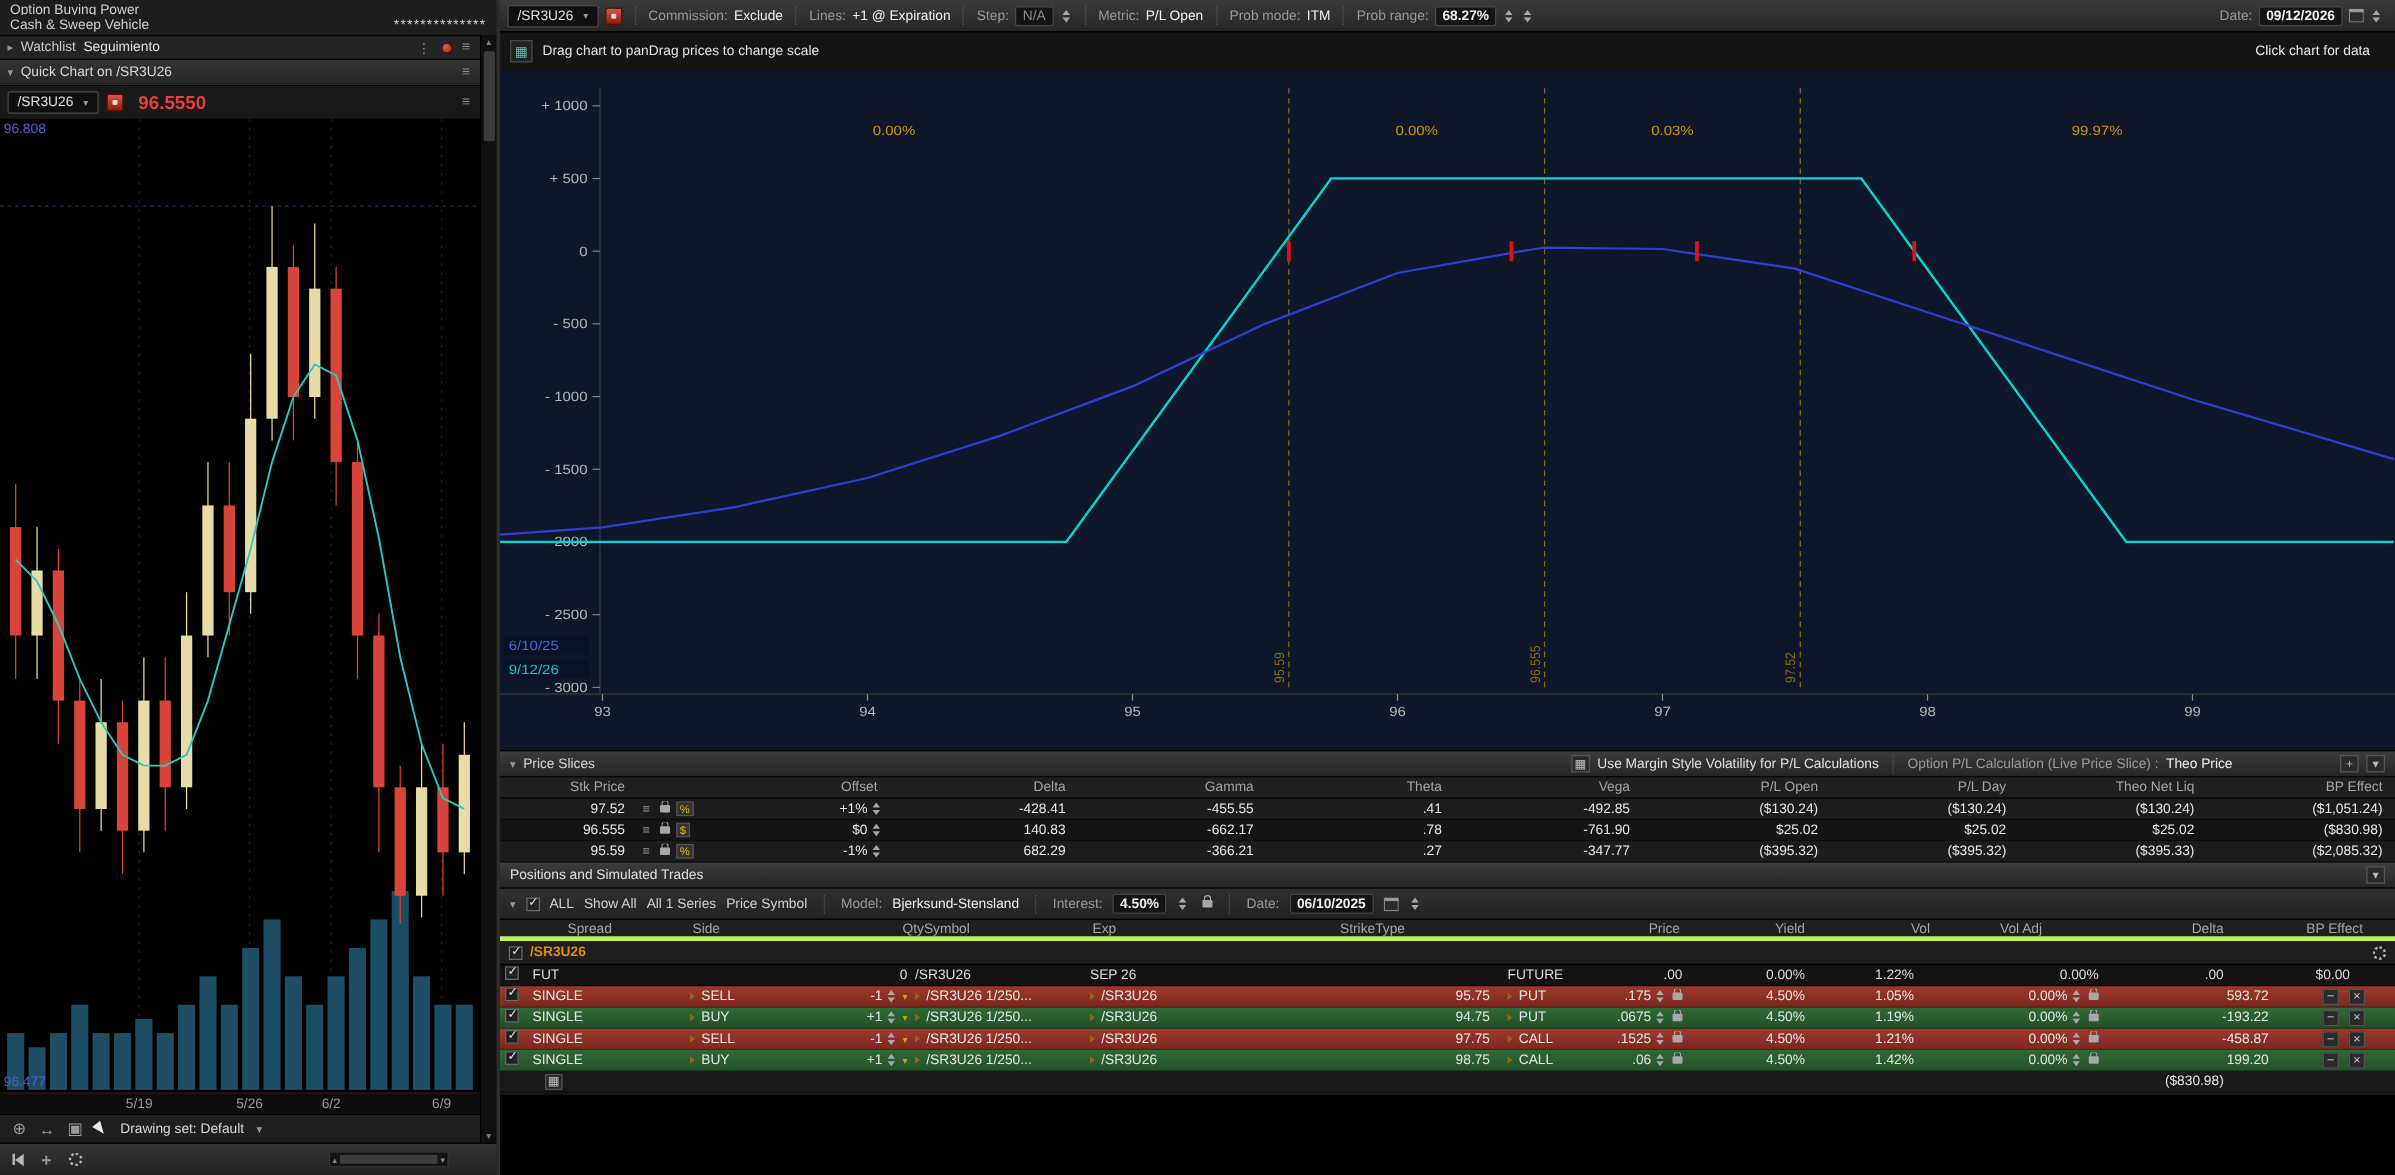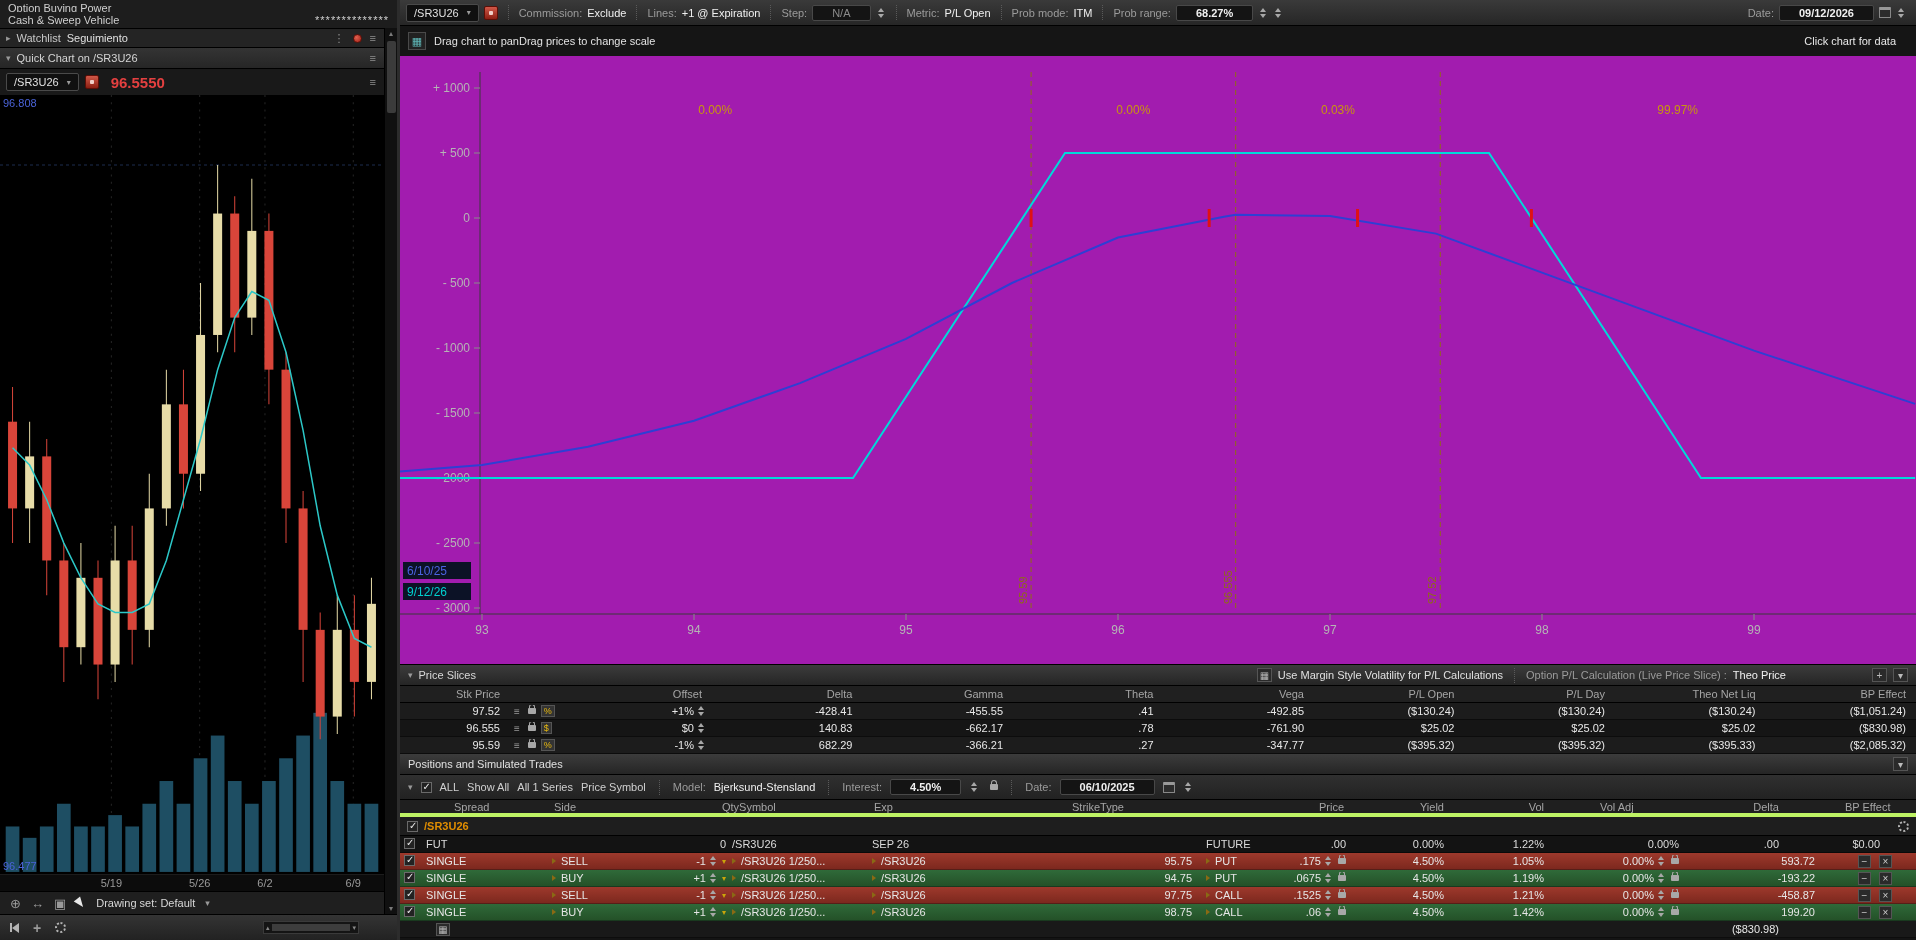--- a/index.html
+++ b/index.html
@@ -55,29 +55,29 @@
 
 .main{flex:1;display:flex;flex-direction:column;min-width:0;background:#000}
 .toolbar{height:26px;background:linear-gradient(#3a3a3a,#262626);border-bottom:1px solid #000;display:flex;align-items:center;gap:5px;padding:0 6px}
 .lab{color:#9b9b9b}
 .strong{color:#f0f0f0;font-weight:normal}
 .vsep{width:0;height:15px;border-left:1px dotted #5a5a5a;margin:0 5px}
 .stepper{display:inline-flex;flex-direction:column;gap:2px;margin:0 2px}
 .stepper i{display:block;width:0;height:0;border-left:3.5px solid transparent;border-right:3.5px solid transparent}
 .stepper .u{border-bottom:4px solid #a8a8a8}
 .stepper .d{border-top:4px solid #a8a8a8}
-.inputbox{display:inline-flex;align-items:center;gap:4px;background:#141414;border:1px solid #484848;border-radius:2px;padding:1px 19px;color:#f0f0f0;font-weight:bold}
+.inputbox{display:inline-flex;align-items:center;gap:4px;background:#141414;border:1px solid #484848;border-radius:2px;padding:1px 5px;color:#f0f0f0;font-weight:bold}
 .inputbox .dimval{color:#8a8a8a;font-weight:normal}
 .cal{width:12px;height:11px;background:#2c2c2c;border:1px solid #888;border-top:3px solid #999;border-radius:1px}
 .tb-date{margin-left:auto;display:flex;align-items:center;gap:5px;padding-right:4px}
 .hint-row{height:30px;background:#151515;display:flex;align-items:center;gap:8px;padding:0 8px}
 .hint-icon{width:18px;height:18px;border:1px solid #4a4a4a;background:#222;display:flex;align-items:center;justify-content:center;color:#5fb8b8;font-size:11px}
 .hint-text{color:#e2e2e2}
 .click-hint{margin-left:auto;color:#e8e8e8;padding-right:12px}
-.risk-chart{height:608px;position:relative;background:#a21caf}
+.risk-chart{height:544px;position:relative;background:#0f172a}
 .risk-chart svg{width:100%;height:100%;display:block}
 
 .slices{background:#181818}
 .sl-header{height:22px;background:linear-gradient(#3c3c3c,#252525);border-top:1px solid #000;border-bottom:1px solid #000;display:flex;align-items:center;gap:6px;padding:0 8px}
 .sl-title{color:#d8d8d8}
 .icon-box{width:15px;height:14px;border:1px solid #555;background:#2a2a2a;color:#bbb;display:inline-flex;align-items:center;justify-content:center;font-size:10px}
 .icon-box.small{width:14px;height:13px}
 .sl-note{color:#e0e0e0}
 .sl-plus{margin-left:80px}
 .sl-grid{display:grid;grid-template-columns:110px 80px 122px repeat(8,1fr)}
@@ -124,21 +124,21 @@
 .row-sell{background:linear-gradient(#9e392c,#7c281e)}
 .row-buy{background:linear-gradient(#2f6a39,#245128)}
 .row-summary{background:#191919}
 .pc{white-space:nowrap;overflow:hidden}
 .pc.cbcell{padding-left:4px}
 .pc.side,.pc.sym,.pc.exp,.pc.otype{display:flex;align-items:center;gap:3px;padding-left:6px}
 .pc.qty{display:flex;justify-content:flex-end;align-items:center;gap:2px}
 .pc.strike{text-align:right;padding-right:8px}
 .pc.price{display:flex;justify-content:flex-end;align-items:center;gap:2px;padding-right:44px}
 .pc.yield{text-align:right;padding-right:56px}
-.pc.vol{text-align:right;padding-right:56px}
+.pc.vol{text-align:left;padding-right:56px}
 .pc.voladj{display:flex;justify-content:flex-end;align-items:center;gap:2px;padding-right:16px}
 .pc.delta{text-align:right;padding-right:30px}
 .row-fut .pc.delta,.row-summary .pc.delta{padding-right:66px}
 .pc.bp{display:flex;justify-content:flex-end;align-items:center;gap:8px;padding-right:24px}
 .row-fut .pc.bp{display:block;text-align:right;padding-right:36px}
 .mk{width:0;height:0;border-top:3px solid transparent;border-bottom:3px solid transparent;border-left:4px solid #8a6a14;margin-right:2px;flex:none}
 .tinycaret{color:#caa50a;font-size:8px;margin-left:2px}
 .rm{width:13px;height:13px;background:#2a2a2a;border:1px solid #555;color:#ccc;font-size:10px;line-height:11px;text-align:center;flex:none}
 </style>
 </head>

